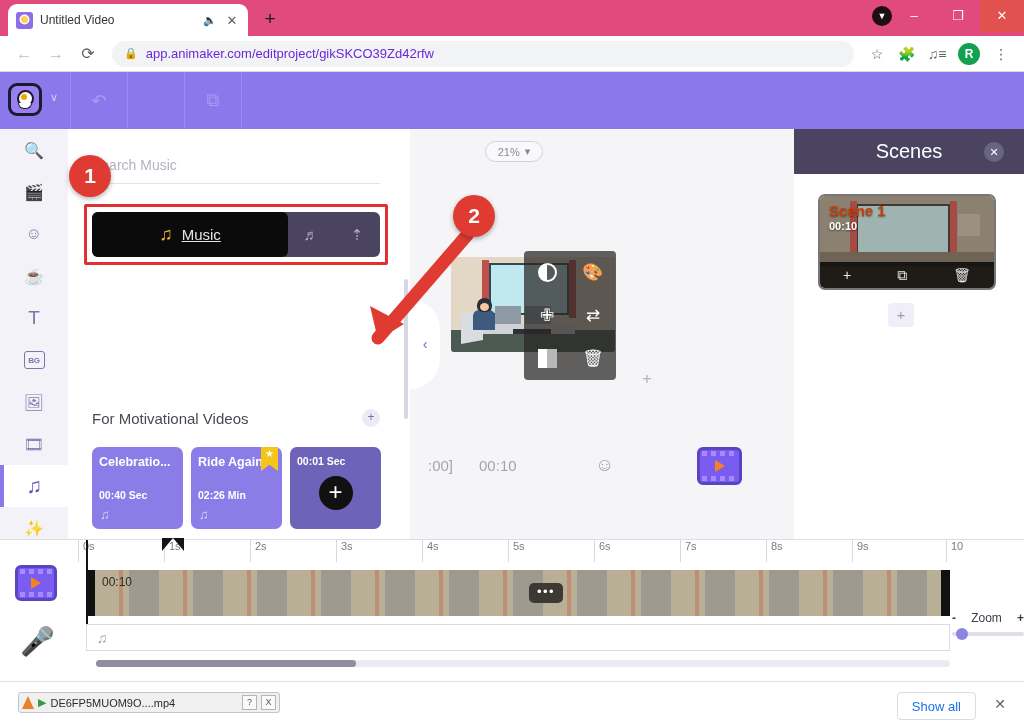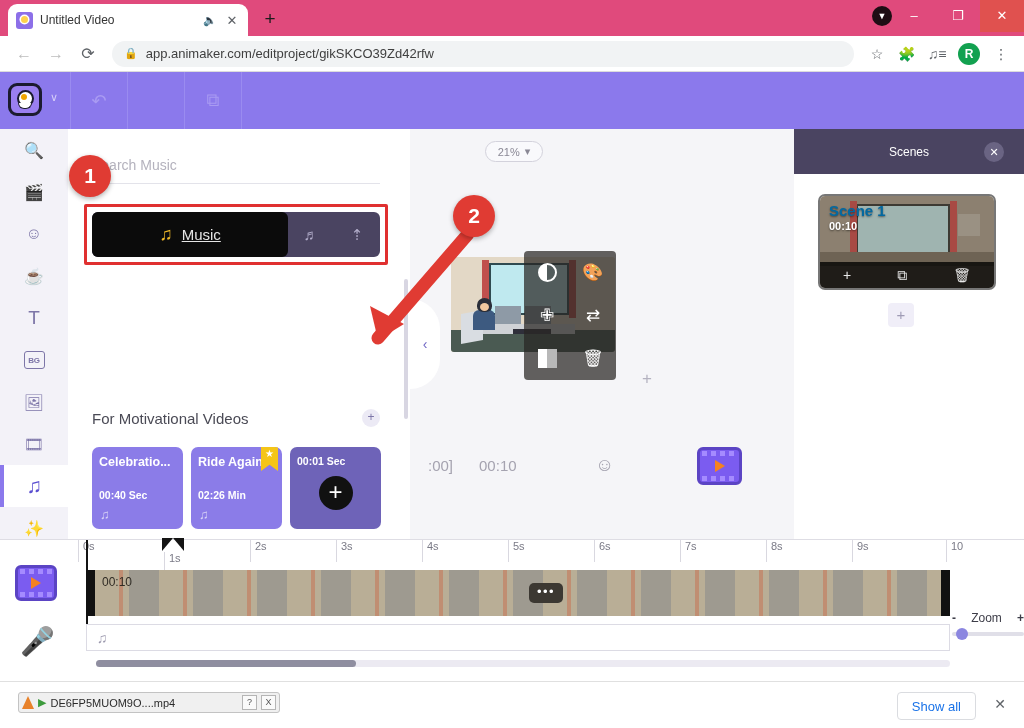--- a/index.html
+++ b/index.html
@@ -55,21 +55,21 @@
     border-bottom: 1px solid #dcdcdc;
   }
   .nav-btn { width: 28px; height: 28px; color: #5f6368; font-size: 16px;
     text-align: center; line-height: 28px; flex: none; }
   .nav-btn.disabled { color: #bdbdbd; }
   .omnibox {
     flex: 1; height: 26px; background: #f1f3f4; border-radius: 13px;
     display: flex; align-items: center; padding: 0 12px; gap: 8px; margin: 0 6px;
   }
   .lock-icon { font-size: 11px; color: #5f6368; }
-  .url-text { font-size: 13px; color: #404040; }
+  .url-text { font-size: 13px; color: #6d28d9; }
   .tb-icon { width: 26px; height: 26px; color: #5f6368; font-size: 14px;
     text-align: center; line-height: 26px; flex: none; }
   .tb-avatar {
     width: 22px; height: 22px; border-radius: 50%; background: #12a150;
     color: #fff; font-size: 12px; font-weight: bold;
     text-align: center; line-height: 22px; flex: none; margin: 0 4px;
   }
 
   
   .app-header {
@@ -306,37 +306,37 @@
     border-top:6px solid transparent;border-bottom:6px solid transparent; z-index:2;}
 
   
   .scenes {
     position: absolute; left: 794px; top: 129px; width: 230px; height: 410px; background: #fff;
   }
   .scenes-hdr {
     height: 45px; background: #4a4461; display: flex; align-items: center;
     justify-content: center; position: relative;
   }
-  .scenes-title { color: #fff; font-size: 12px; text-align: center; }
+  .scenes-title { color: #fff; font-size: 20px; text-align: center; }
   .scenes-close {
     position: absolute; right: 20px; width: 20px; height: 20px; border-radius: 50%;
     background: #6a6483; color: #fff; font-size: 11px; line-height: 20px; text-align: center;
   }
   .scene-card {
     position: absolute; left: 24px; top: 65px; width: 178px; height: 96px;
     border-radius: 7px; overflow: hidden; border: 2px solid #777;
   }
   .scene-thumb { position: absolute; inset: 0; background: #8c8070; }
   .sc-win { position:absolute; left:36px; top:8px; width:94px; height:54px;
     background:#9fb4b0; border:2px solid #3d3a33; }
   .sc-curL { position:absolute; left:30px; top:5px; width:7px; height:60px; background:#a84a44; }
   .sc-curR { position:absolute; left:130px; top:5px; width:7px; height:60px; background:#a84a44; }
   .sc-floor { position:absolute; left:0; bottom:22px; width:100%; height:14px; background:#6e6354; }
   .sc-obj { position:absolute; right:14px; top:18px; width:22px; height:22px; background:#9a9183; }
-  .scene-label { position: absolute; left: 9px; top: 6px; color: #0369a1;
+  .scene-label { position: absolute; left: 9px; top: 6px; color: #c2410c;
     font-size: 15px; font-weight: bold; text-shadow: 0 1px 2px rgba(0,0,0,.5); }
   .scene-time { position: absolute; left: 9px; top: 24px; color: #fff;
     font-size: 11px; font-weight: bold; text-shadow: 0 1px 2px rgba(0,0,0,.5); }
   .scene-actions {
     position: absolute; left: 0; bottom: 0; width: 100%; height: 26px;
     background: rgba(0,0,0,.78); display: flex; align-items: center;
     justify-content: space-around; color: #e9e9e9; font-size: 14px;
   }
   .scene-add {
     position: absolute; left: 94px; top: 174px; width: 26px; height: 24px;
@@ -697,21 +697,21 @@
   <div class="timeline">
     <div class="tl-left">
       <div class="tl-film">
           <span class="film-tri"></span>
         </div>
       <div class="tl-mic">🎤</div>
     </div>
 
     <div class="ruler">
       <div class="tick" style="left:0px;">0s</div>
-      <div class="tick" style="left:86px;margin-top:12px;">1s</div>
+      <div class="tick" style="left:86px;">1s</div>
       <div class="tick" style="left:172px;">2s</div>
       <div class="tick" style="left:258px;">3s</div>
       <div class="tick" style="left:344px;">4s</div>
       <div class="tick" style="left:430px;">5s</div>
       <div class="tick" style="left:516px;">6s</div>
       <div class="tick" style="left:602px;">7s</div>
       <div class="tick" style="left:688px;">8s</div>
       <div class="tick" style="left:774px;">9s</div>
       <div class="tick" style="left:860px;margin-left:8px;">10</div>
     </div>

